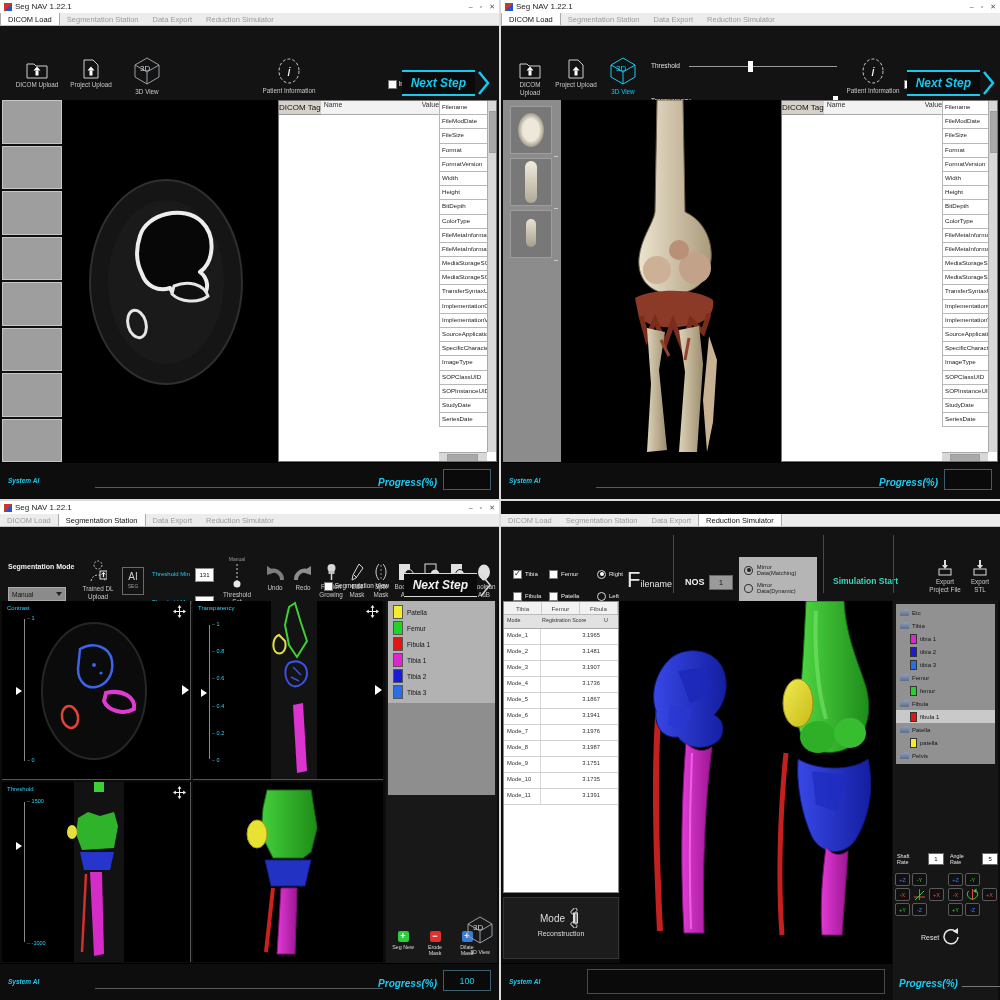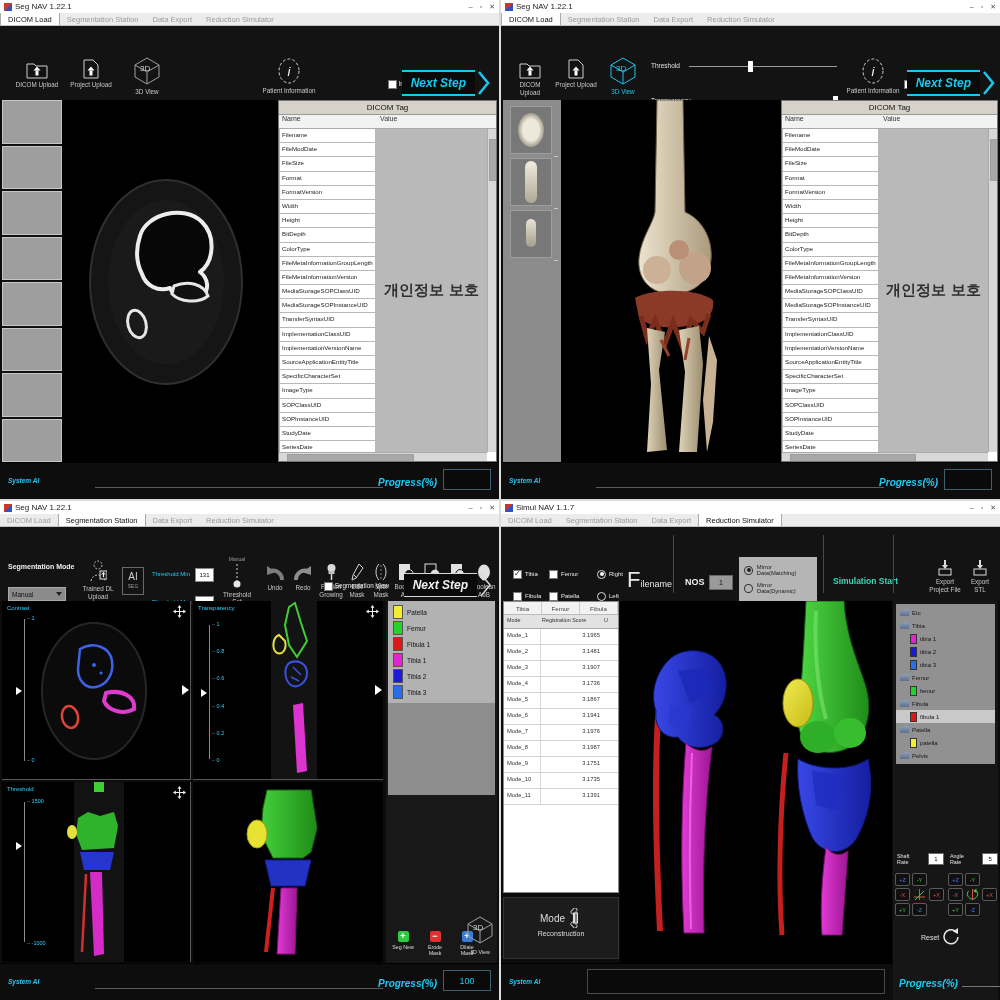--- a/index.html
+++ b/index.html
@@ -30,21 +30,21 @@
   .cbx{display:inline-block;width:7px;height:7px;background:#fff;border:1px solid #777;vertical-align:middle;position:relative;}
   .cbx.checked::after{content:"✓";position:absolute;left:0;top:-2px;font-size:8px;color:#111;}
   .rad{display:inline-block;width:7px;height:7px;border:1px solid #d8d8d8;border-radius:50%;vertical-align:middle;position:relative;background:transparent;}
   .rad.selected::after{content:"";position:absolute;left:1.5px;top:1.5px;width:4px;height:4px;border-radius:50%;background:#fff;}
   .rad.dark{border-color:#333;}
   .rad.dark.selected::after{background:#222;}
   .hsl{position:absolute;height:1px;background:#9a9a9a;}
   .hsl .handle{position:absolute;top:-5px;width:5px;height:11px;background:#fff;}
   .tickrow{position:absolute;display:flex;justify-content:space-between;font-size:5.5px;color:#9a9a9a;}
   
-  .tagpanel{position:absolute;background:#fff;border:1px solid #777;box-sizing:border-box;display:flex;flex-direction:column;}
+  .tagpanel{position:absolute;background:#fff;border:1px solid #777;box-sizing:border-box;display:flex;flex-direction:row;}
   .tag-title{height:13px;background:#d6d2ca;border-bottom:1px solid #999;font-size:8px;color:#111;display:flex;align-items:center;justify-content:center;flex:0 0 auto;}
   .tag-cols{display:flex;height:13px;background:#f2f2f2;border-bottom:1px solid #aaa;font-size:7px;color:#333;flex:0 0 auto;}
   .tag-cols .c1{width:97px;padding-left:3px;box-sizing:border-box;}
   .tag-cols .c2{flex:1;padding-left:4px;}
   .tag-body{position:relative;flex:1;overflow:hidden;background:#fff;}
   .tag-rows{position:absolute;left:0;top:0;width:97px;}
   .tag-row{height:14.2px;box-sizing:border-box;border:1px solid #b8b8b8;border-top:none;background:#fff;font-size:6.2px;color:#222;padding:2px 0 0 2px;white-space:nowrap;overflow:hidden;}
   .value-overlay{position:absolute;left:97px;top:0;right:9px;bottom:9px;background:#b9b9b9;display:flex;align-items:center;justify-content:center;}
   .privacy{font-size:15px;font-weight:bold;color:#2e2e2e;font-family:"DejaVu Sans",sans-serif;}
   .vscroll{position:absolute;right:0;top:0;bottom:9px;width:9px;background:#d8d8d8;border-left:1px solid #aaa;box-sizing:border-box;}
@@ -731,29 +731,20 @@
     </div>
     <div class="statusbar">
       <span class="sysai">System AI</span>
       <span class="sysline"></span>
       <span class="prog-label" style="right:62px;bottom:11px;">Progress(%)</span>
       <span class="prog-box" style="right:8px;bottom:9px;">100</span>
     </div>
   </div>
 
   <div class="window">
-    <div class="titlebar">
-      <span class="app-icon"></span>
-      <span class="wtitle">Simul NAV 1.1.7</span>
-      <span class="win-controls">
-        <span>–</span>
-        <span>▫</span>
-        <span>✕</span>
-      </span>
-    </div>
     <div class="menubar">
 
     <div class="tab">
           <span>DICOM Load</span>
         </div>
         <div class="tab">
           <span>Segmentation Station</span>
         </div>
         <div class="tab">
           <span>Data Export</span>

